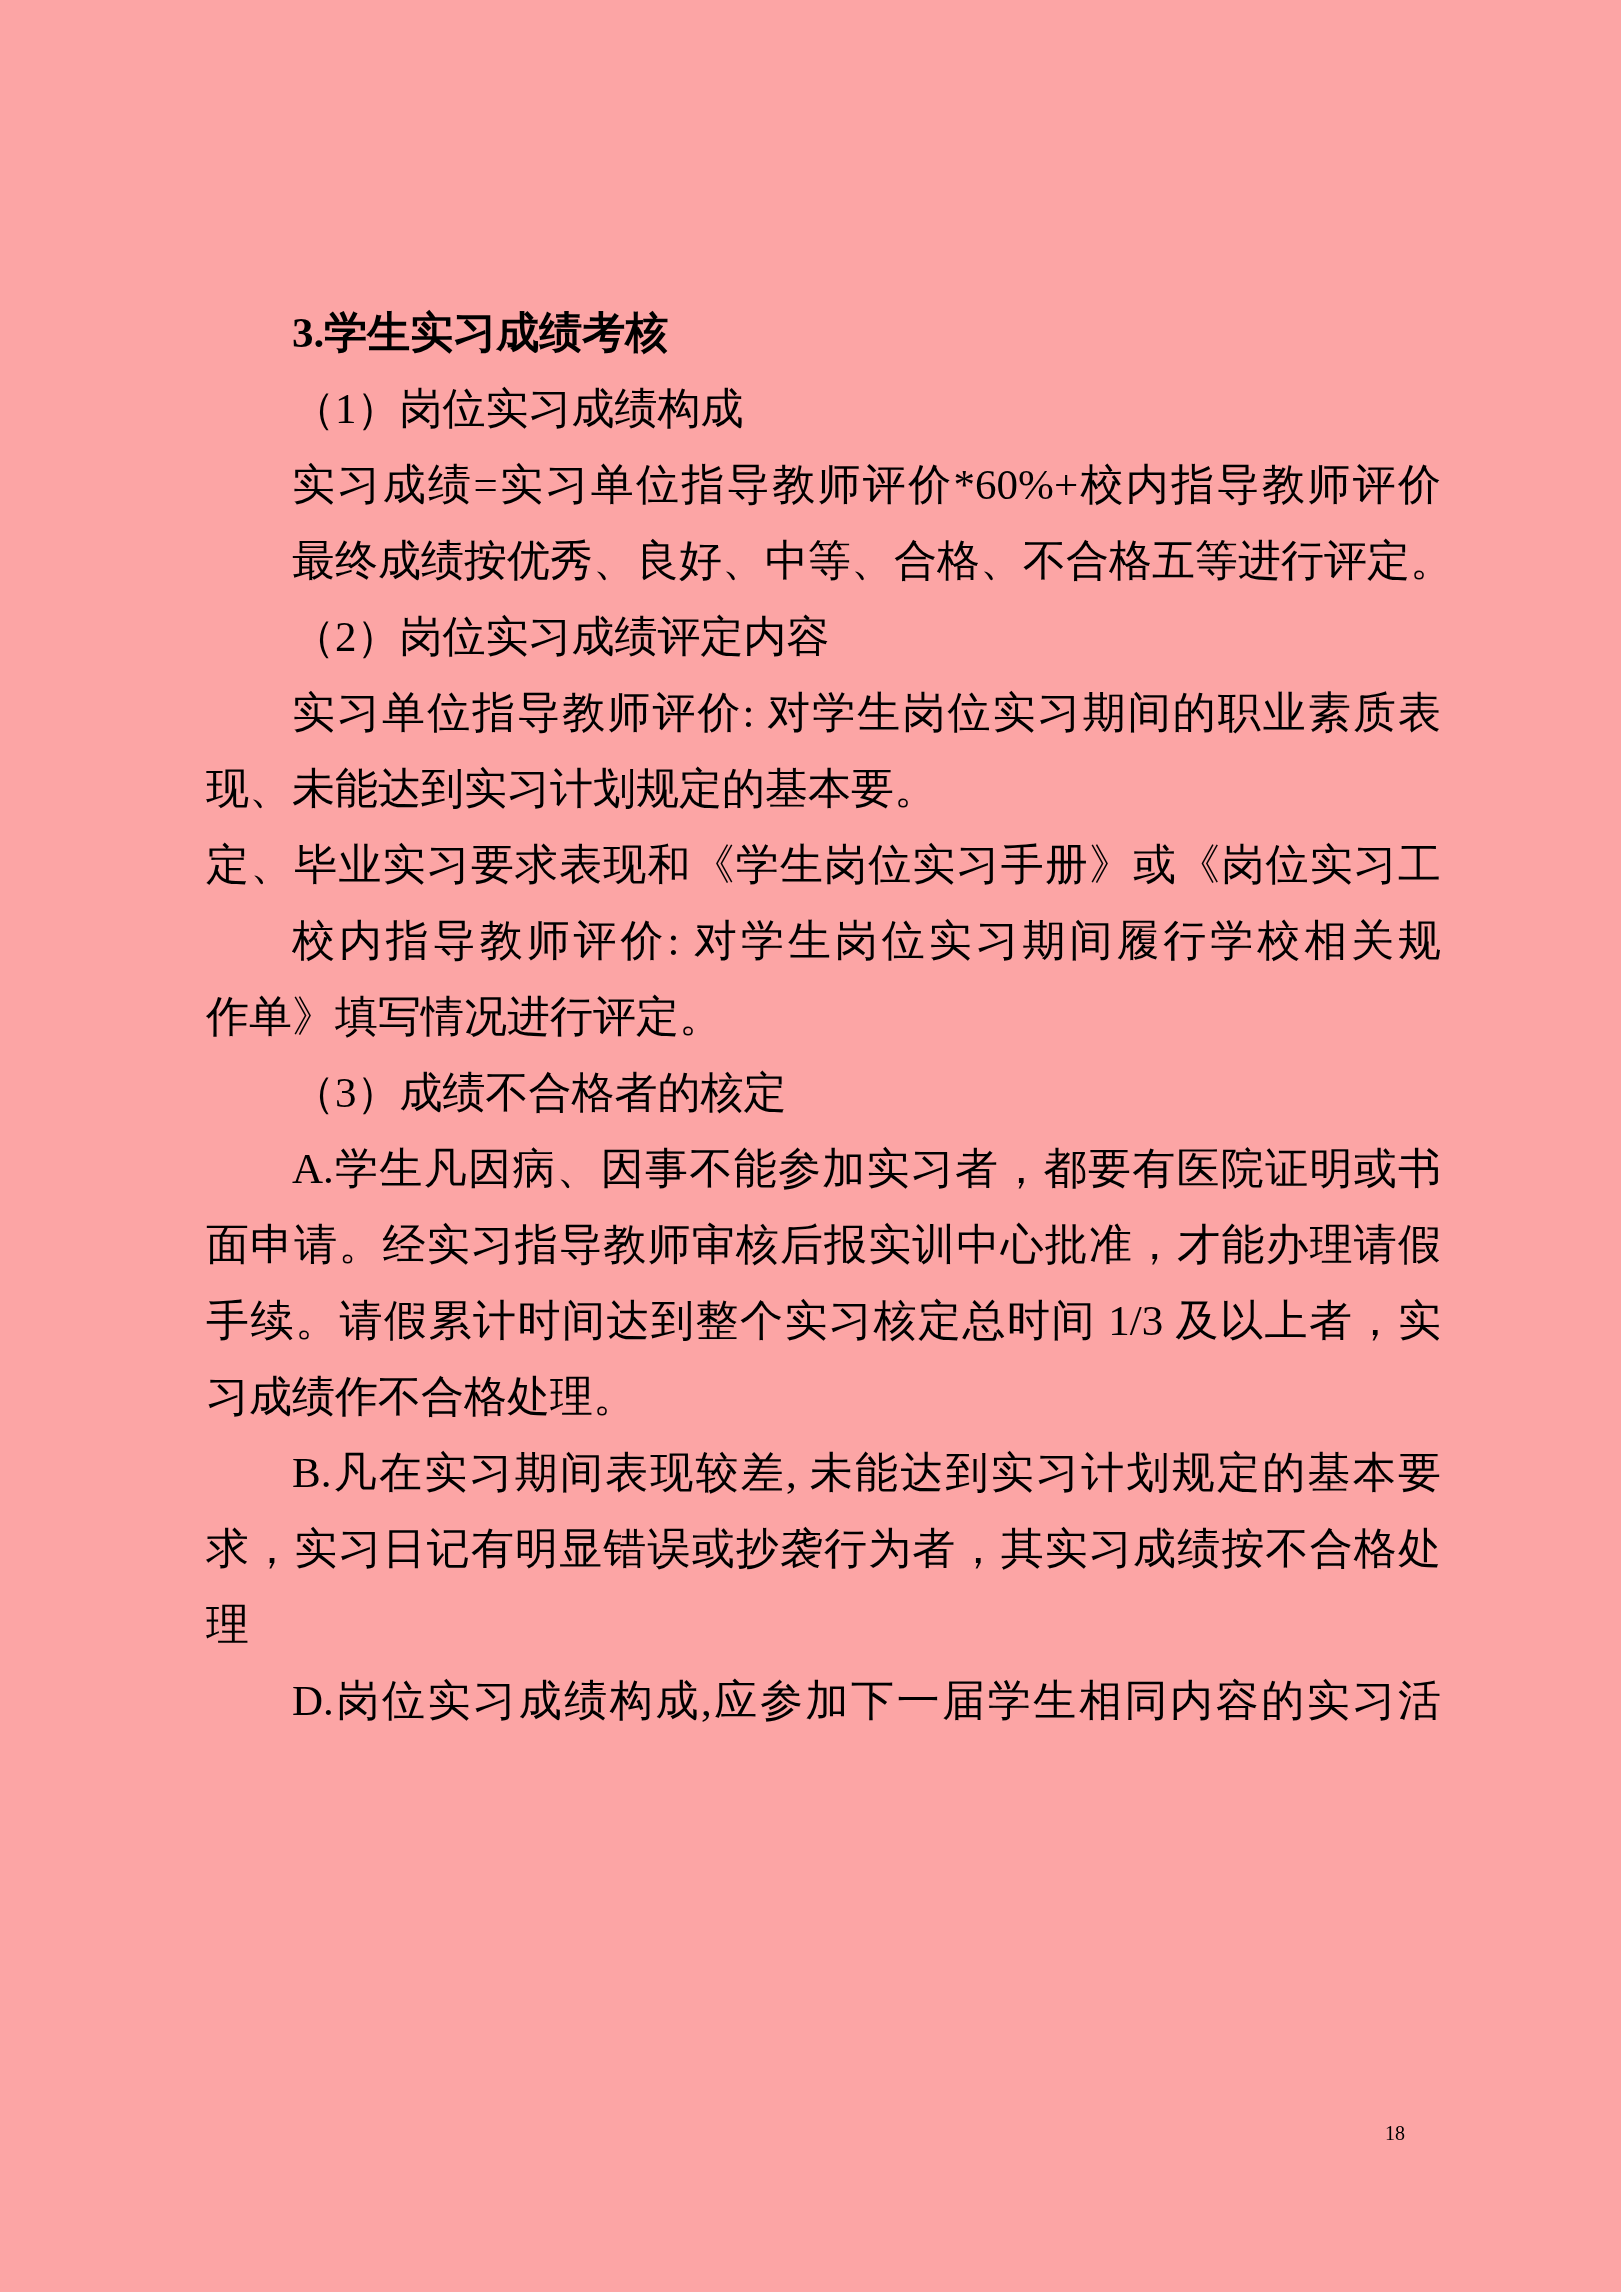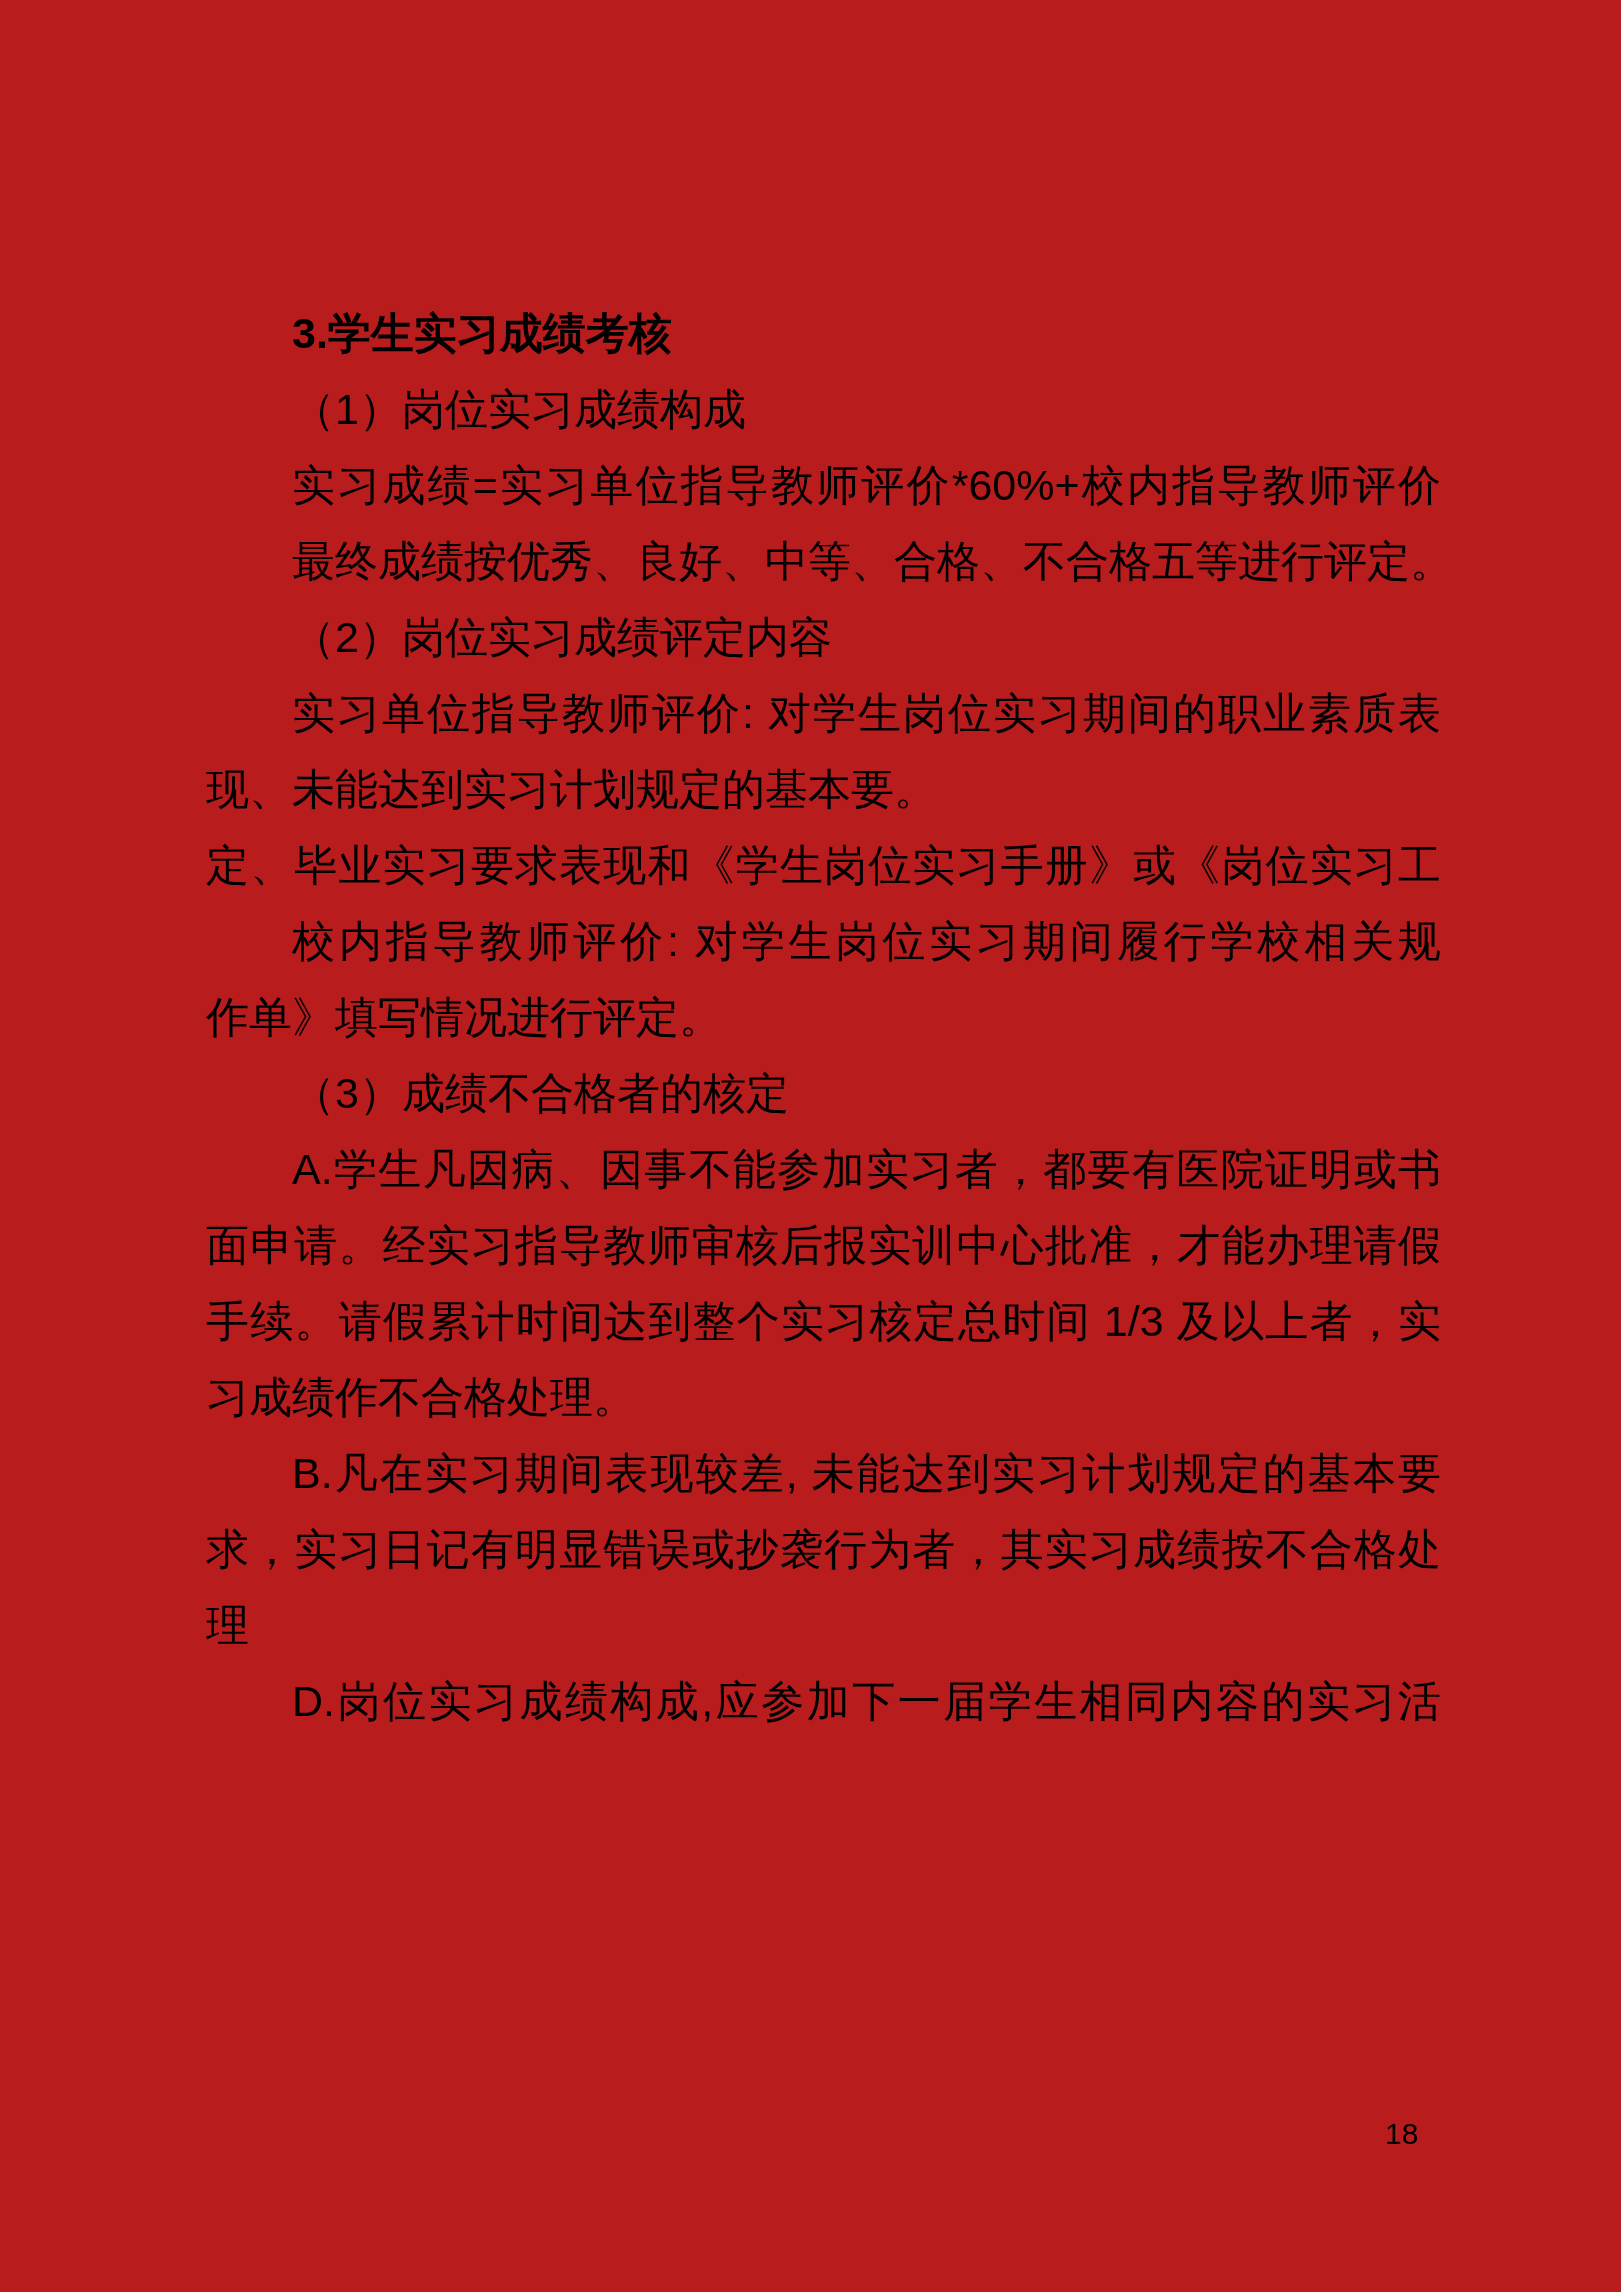--- a/index.html
+++ b/index.html
@@ -4,23 +4,23 @@
 <style>
   html, body {
     margin: 0;
     padding: 0;
     background: #ffffff;
   }
   .page {
     position: relative;
     width: 1621px;
     height: 2293px;
-    background: #b91c1c;
+    background: #fca5a5;
     overflow: hidden;
-    font-family: Liberation Sans, sans-serif;
+    font-family: Liberation Serif, serif;
     color: #000000;
   }
   .doc-content {
     position: absolute;
     left: 206px;
     top: 295px;
     width: 1235px;
   }
   .line {
     font-size: 43px;
@@ -38,21 +38,21 @@
     text-align-last: justify;
     text-justify: inter-character;
   }
   .line.bold {
     font-weight: 700;
   }
   .page-num {
     position: absolute;
     left: 1385px;
     top: 2114px;
-    font-size: 30px;
+    font-size: 20px;
     line-height: 39px;
     color: #000000;
   }
 </style>
 </head>
 <body>
 
 <div class="page">
   <div class="doc-content" id="doc-lines">
       <div class="line indent bold">3.学生实习成绩考核</div>

